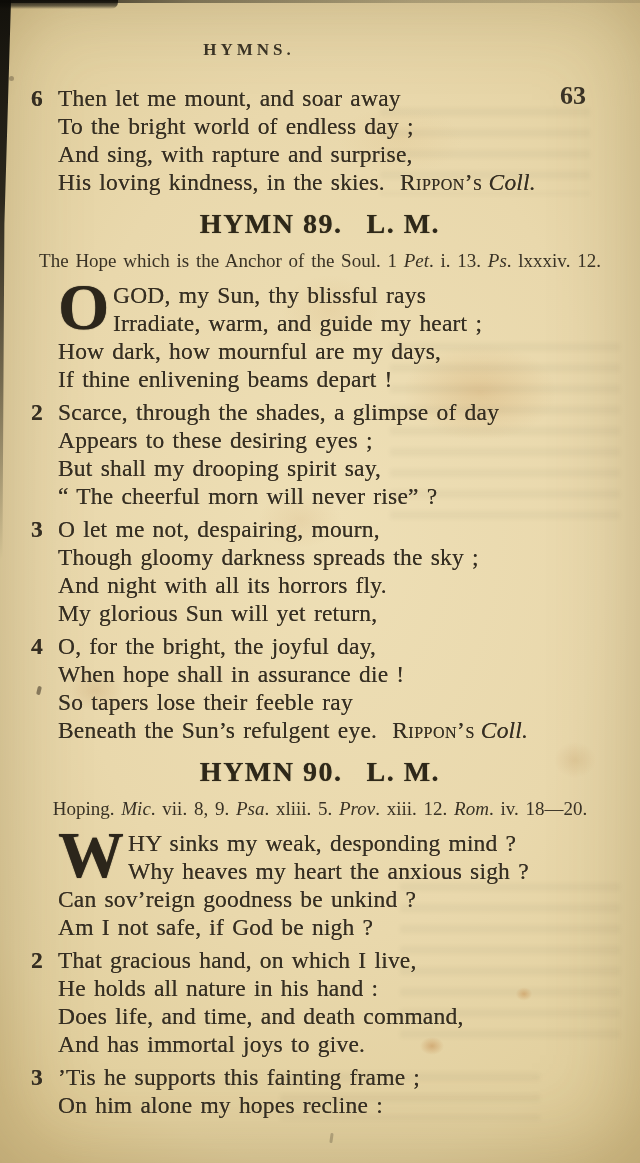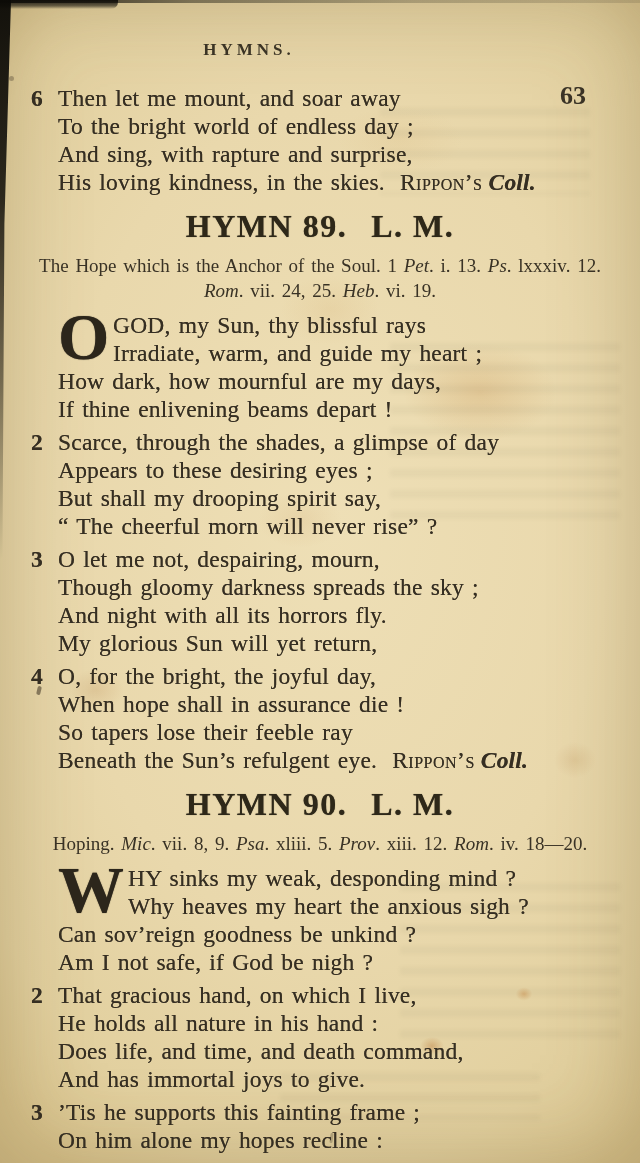--- a/index.html
+++ b/index.html
@@ -41,22 +41,22 @@
   .verse{position:relative;margin:0 26px 5px 58px;font-size:23.5px;line-height:28px;
     word-spacing:2px;letter-spacing:.2px;text-shadow:0 0 .6px rgba(53,46,34,.75);}
   .vnum{position:absolute;left:-27px;top:0;font-weight:bold;}
   .line span{white-space:nowrap;}
   .dropcap{float:left;font-weight:bold;font-size:66px;line-height:52px;height:56px;
     text-align:center;color:#2c261b;text-shadow:0 0 1px rgba(44,38,27,.8);}
   .dc-o{width:46px;margin-right:9px;}
   .dc-w{width:64px;margin-right:6px;}
   .attr{margin-left:15px;}
   .attr-name{font-variant:small-caps;letter-spacing:.5px;}
-  .attr-work{font-style:italic;font-weight:bold;margin-left:6px;}
-  .hymn-title{margin:12px 0 8px 0;text-align:center;font-size:32px;letter-spacing:1.5px;
+  .attr-work{font-style:italic;font-weight:normal;margin-left:6px;}
+  .hymn-title{margin:12px 0 8px 0;text-align:center;font-size:28px;letter-spacing:1.5px;
     font-weight:bold;color:#2e2819;text-shadow:0 0 .8px rgba(46,40,25,.8);}
   .hm{margin-left:24px;}
   .refs{margin:0 4px 8px 4px;text-align:center;font-size:19px;line-height:25px;
     word-spacing:2px;color:#393225;}
   .it{font-style:italic;}
 </style>
 </head>
 <body>
 
 <div class="page">
@@ -75,21 +75,20 @@
           <div class="line"><span>To the bright world of endless day ;</span></div>
           <div class="line"><span>And sing, with rapture and surprise,</span></div>
           <div class="line"><span>His loving kindness, in the skies.</span><span class="attr"><span class="attr-name">Rippon’s</span><span class="attr-work">Coll.</span></span></div>
         </div>
       </div>
     <div id="hymns">
         <section class="hymn">
           <h2 class="hymn-title"><span class="ht">HYMN 89.</span><span class="hm">L. M.</span></h2>
           <div class="refs">
             <div class="refline"><span>The Hope which is the Anchor of the Soul. 1 </span><span class="it">Pet</span><span>. i. 13. </span><span class="it">Ps</span><span>. lxxxiv. 12.</span></div>
-            <div class="refline"><span class="it">Rom</span><span>. vii. 24, 25. </span><span class="it">Heb</span><span>. vi. 19.</span></div>
           </div>
           <div class="verse">
             <span class="dropcap dc-o">O</span>
             <div class="line"><span>GOD, my Sun, thy blissful rays</span></div>
             <div class="line"><span>Irradiate, warm, and guide my heart ;</span></div>
             <div class="line"><span>How dark, how mournful are my days,</span></div>
             <div class="line"><span>If thine enlivening beams depart !</span></div>
           </div>
           <div class="verse">
             <span class="vnum">2</span>

